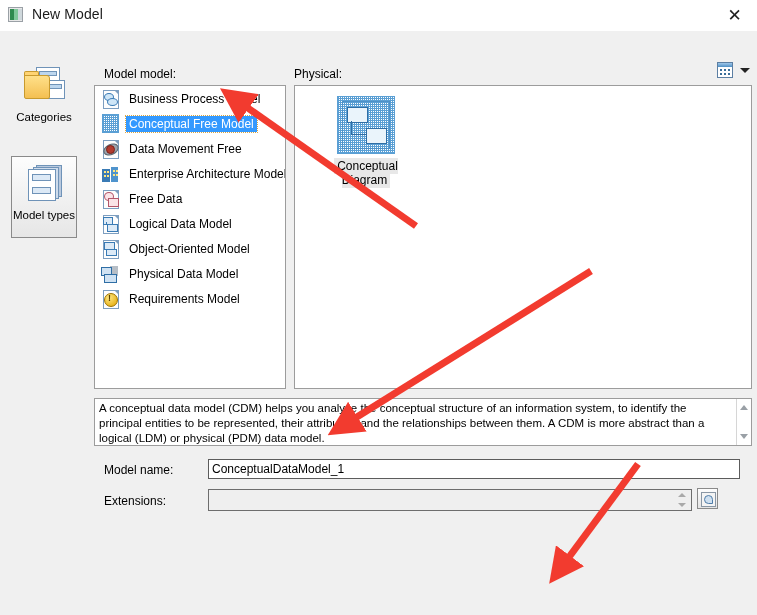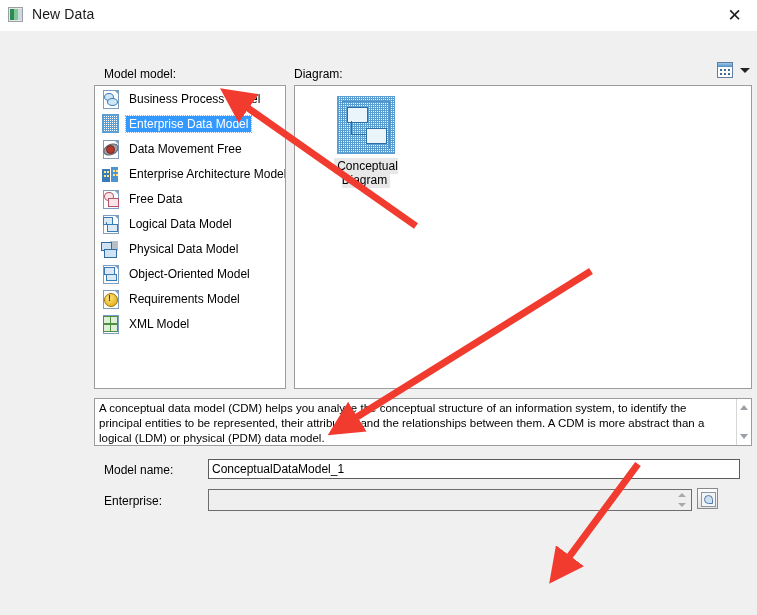--- a/index.html
+++ b/index.html
@@ -197,45 +197,74 @@
 </style>
 </head>
 <body>
 
 <div id="titlebar">
   <div id="app-icon">
     <i class="a"></i>
       <i class="b"></i>
       <i class="c"></i>
   </div>
-  <div id="title-text">New Data</div>
+  <div id="title-text">New Model</div>
   <div id="close-btn">✕</div>
 </div>
 
 <div id="content">
 
+  <div id="left-rail">
+
+    <div class="rail-btn" id="rail-categories">
+      <div class="rail-ico">
+        <div class="doc docA">
+            <div class="bar"></div>
+          </div>
+        <div class="folder-t"></div>
+        <div class="doc docB">
+            <div class="bar"></div>
+          </div>
+        <div class="folder-b"></div>
+      </div>
+      <div class="rail-label">Categories</div>
+    </div>
+
+    <div class="rail-btn" id="rail-modeltypes">
+      <div class="rail-ico">
+        <div class="stack s3"></div>
+        <div class="stack s2"></div>
+        <div class="stack s1">
+            <div class="in t"></div>
+            <div class="in b"></div>
+          </div>
+      </div>
+      <div class="rail-label">Model types</div>
+    </div>
+
+  </div>
 
   <div class="fld-label" id="lbl-modeltype">Model model:</div>
 
   <div id="modeltype-list">
 
     <div class="li">
       <div class="li-ico g-bpm">
         <div class="page fold"></div>
         <div class="gl c1"></div>
           <div class="gl c2"></div>
       </div>
       <div class="lt">Business Process Model</div>
     </div>
 
     <div class="li sel">
       <div class="li-ico">
         <div class="g-cdm"></div>
       </div>
-      <div class="lt">Enterprise Data Model</div>
+      <div class="lt">Conceptual Free Model</div>
     </div>
 
     <div class="li">
       <div class="li-ico g-dmm">
         <div class="page fold"></div>
         <div class="gl e1"></div>
           <div class="gl e2"></div>
       </div>
       <div class="lt">Data Movement Free</div>
     </div>
@@ -269,62 +298,50 @@
       <div class="li-ico g-ldm">
         <div class="page fold"></div>
         <div class="gl r1"></div>
           <div class="gl ln"></div>
           <div class="gl r2"></div>
       </div>
       <div class="lt">Logical Data Model</div>
     </div>
 
     <div class="li">
+      <div class="li-ico g-oom">
+        <div class="page fold"></div>
+        <div class="gl r1"></div>
+          <div class="gl r2"></div>
+      </div>
+      <div class="lt">Object-Oriented Model</div>
+    </div>
+
+    <div class="li">
       <div class="li-ico g-pdm">
         <div class="gl r3" style="border-color:#6b747c;"></div>
         <div class="gl r1"></div>
           <div class="gl r2"></div>
       </div>
       <div class="lt">Physical Data Model</div>
     </div>
 
     <div class="li">
-      <div class="li-ico g-oom">
-        <div class="page fold"></div>
-        <div class="gl r1"></div>
-          <div class="gl r2"></div>
-      </div>
-      <div class="lt">Object-Oriented Model</div>
-    </div>
-
-    <div class="li">
       <div class="li-ico g-rqm">
         <div class="page fold"></div>
         <div class="gl c"></div>
           <div class="ex">!</div>
       </div>
       <div class="lt">Requirements Model</div>
     </div>
 
-    <div class="li">
-      <div class="li-ico">
-        <div class="page fold"></div>
-        <div class="g-xml">
-          <div class="q" style="left:1px;top:0px;"></div>
-          <div class="q" style="left:8px;top:0px;"></div>
-          <div class="q" style="left:1px;top:8px;"></div>
-          <div class="q" style="left:8px;top:8px;"></div>
-        </div>
-      </div>
-      <div class="lt">XML Model</div>
-    </div>
-
-  </div>
-
-  <div class="fld-label" id="lbl-diagram">Diagram:</div>
+
+  </div>
+
+  <div class="fld-label" id="lbl-diagram">Physical:</div>
 
   <div id="viewmode">
     <div class="top"></div>
     <div class="cell" style="left:2px;top:6px;"></div>
     <div class="cell" style="left:6px;top:6px;"></div>
     <div class="cell" style="left:10px;top:6px;"></div>
     <div class="cell" style="left:2px;top:10px;"></div>
     <div class="cell" style="left:6px;top:10px;"></div>
     <div class="cell" style="left:10px;top:10px;"></div>
   </div>
@@ -349,21 +366,21 @@
     <div id="description-text">A conceptual data model (CDM) helps you analyze the conceptual structure of an information system, to identify the principal entities to be represented, their attributes, and the relationships between them. A CDM is more abstract than a logical (LDM) or physical (PDM) data model.</div>
     <div id="desc-scroll">
       <div class="sb-arrow sb-up"></div>
       <div class="sb-arrow sb-dn"></div>
     </div>
   </div>
 
   <div class="fld-label" id="lbl-modelname">Model name:</div>
   <input id="modelname-input" type="text" value="ConceptualDataModel_1" style="">
 
-  <div class="fld-label" id="lbl-extensions">Enterprise:</div>
+  <div class="fld-label" id="lbl-extensions">Extensions:</div>
   <div id="ext-wrap">
     <div id="ext-spin">
       <div class="spin-a spin-up"></div>
       <div class="spin-a spin-dn"></div>
     </div>
   </div>
   <div id="ext-browse">
       <div class="bi"></div>
     </div>
 

